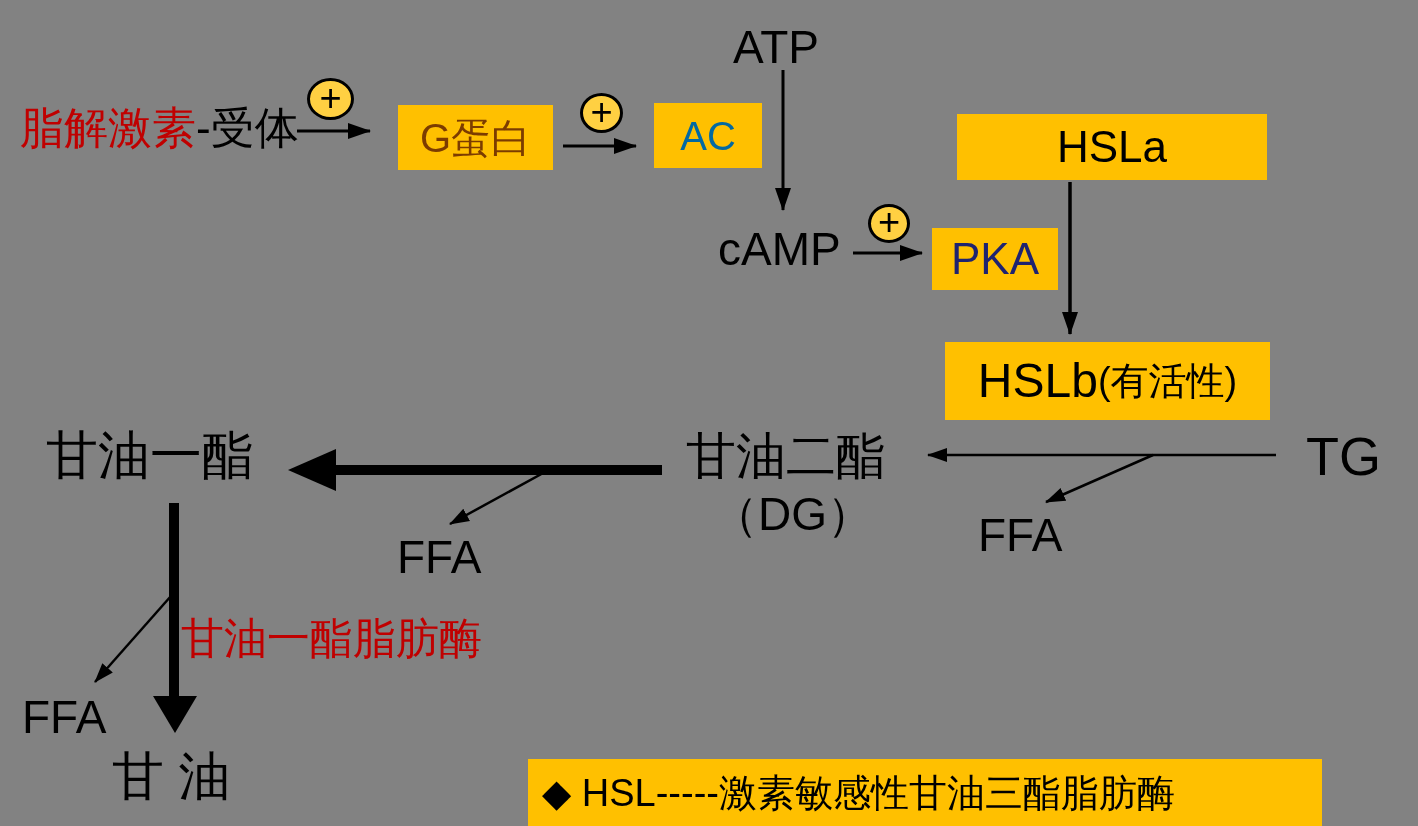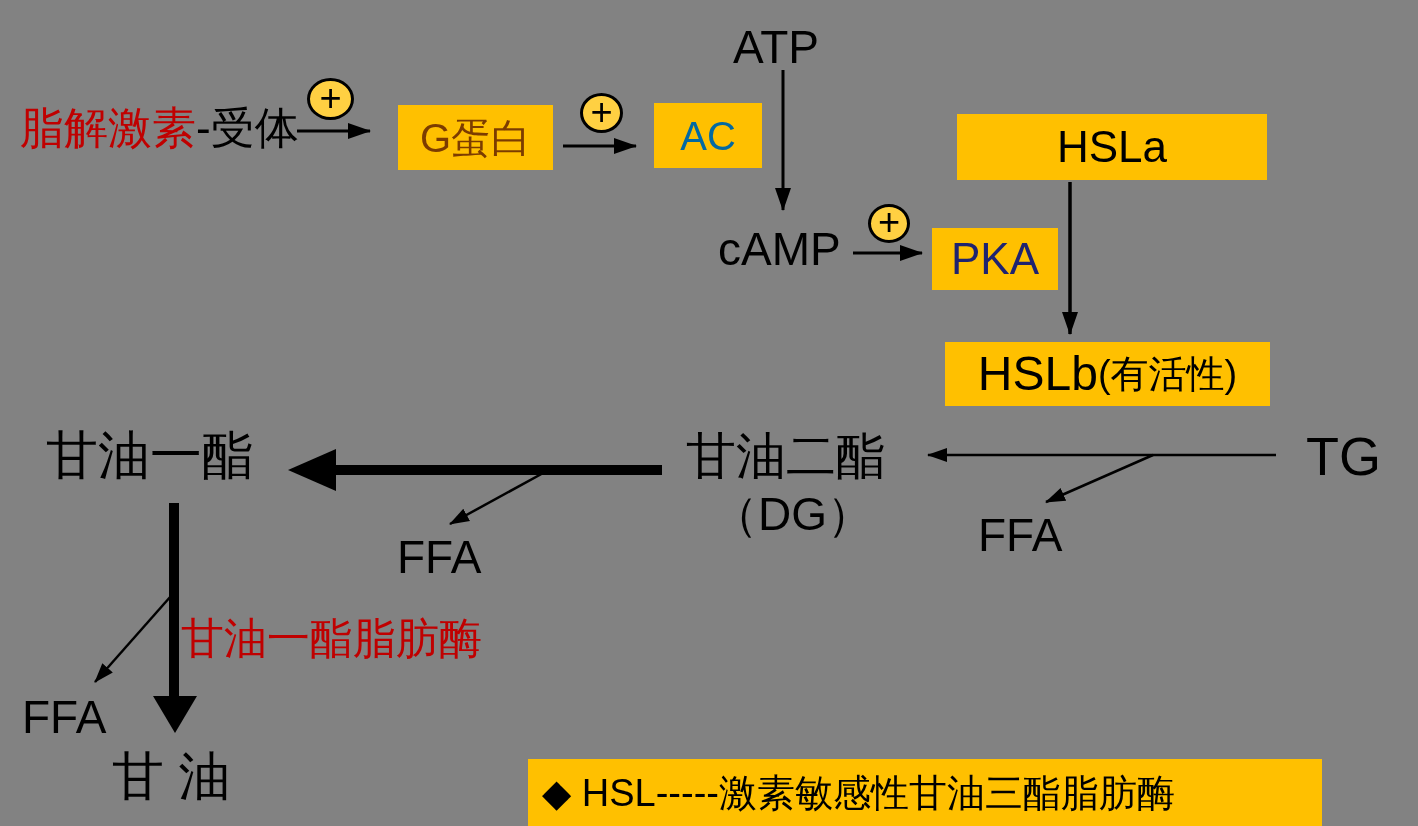--- a/index.html
+++ b/index.html
@@ -79,21 +79,21 @@
   <div class="lbl" style="left:718px;top:226px;font-size:46px;">cAMP</div>
 
   <div class="plus" style="left:868px;top:204px;width:42px;height:39px;">+</div>
 
   <div class="box" style="left:932px;top:228px;width:126px;height:62px;font-size:44px;color:#1F2370;">PKA</div>
 
   <div class="box" style="left:957px;top:114px;width:310px;height:66px;font-size:44px;color:#000;">
     <span>HSLa</span>
   </div>
 
-  <div class="box" style="left:945px;top:342px;width:325px;height:64px;font-size:48px;color:#000;">
+  <div class="box" style="left:945px;top:342px;width:325px;height:78px;font-size:48px;color:#000;">
     <span>HSLb</span>
       <span style="font-size:38px;">(有活性)</span>
   </div>
 
   <div class="lbl" style="left:1306px;top:429px;font-size:54px;">TG</div>
 
   <div class="lbl" style="left:978px;top:512px;font-size:46px;">FFA</div>
 
   <div class="lbl" style="left:686px;top:431px;font-size:50px;">甘油二酯</div>
   <div class="lbl" style="left:712px;top:491px;font-size:46px;">（DG）</div>

